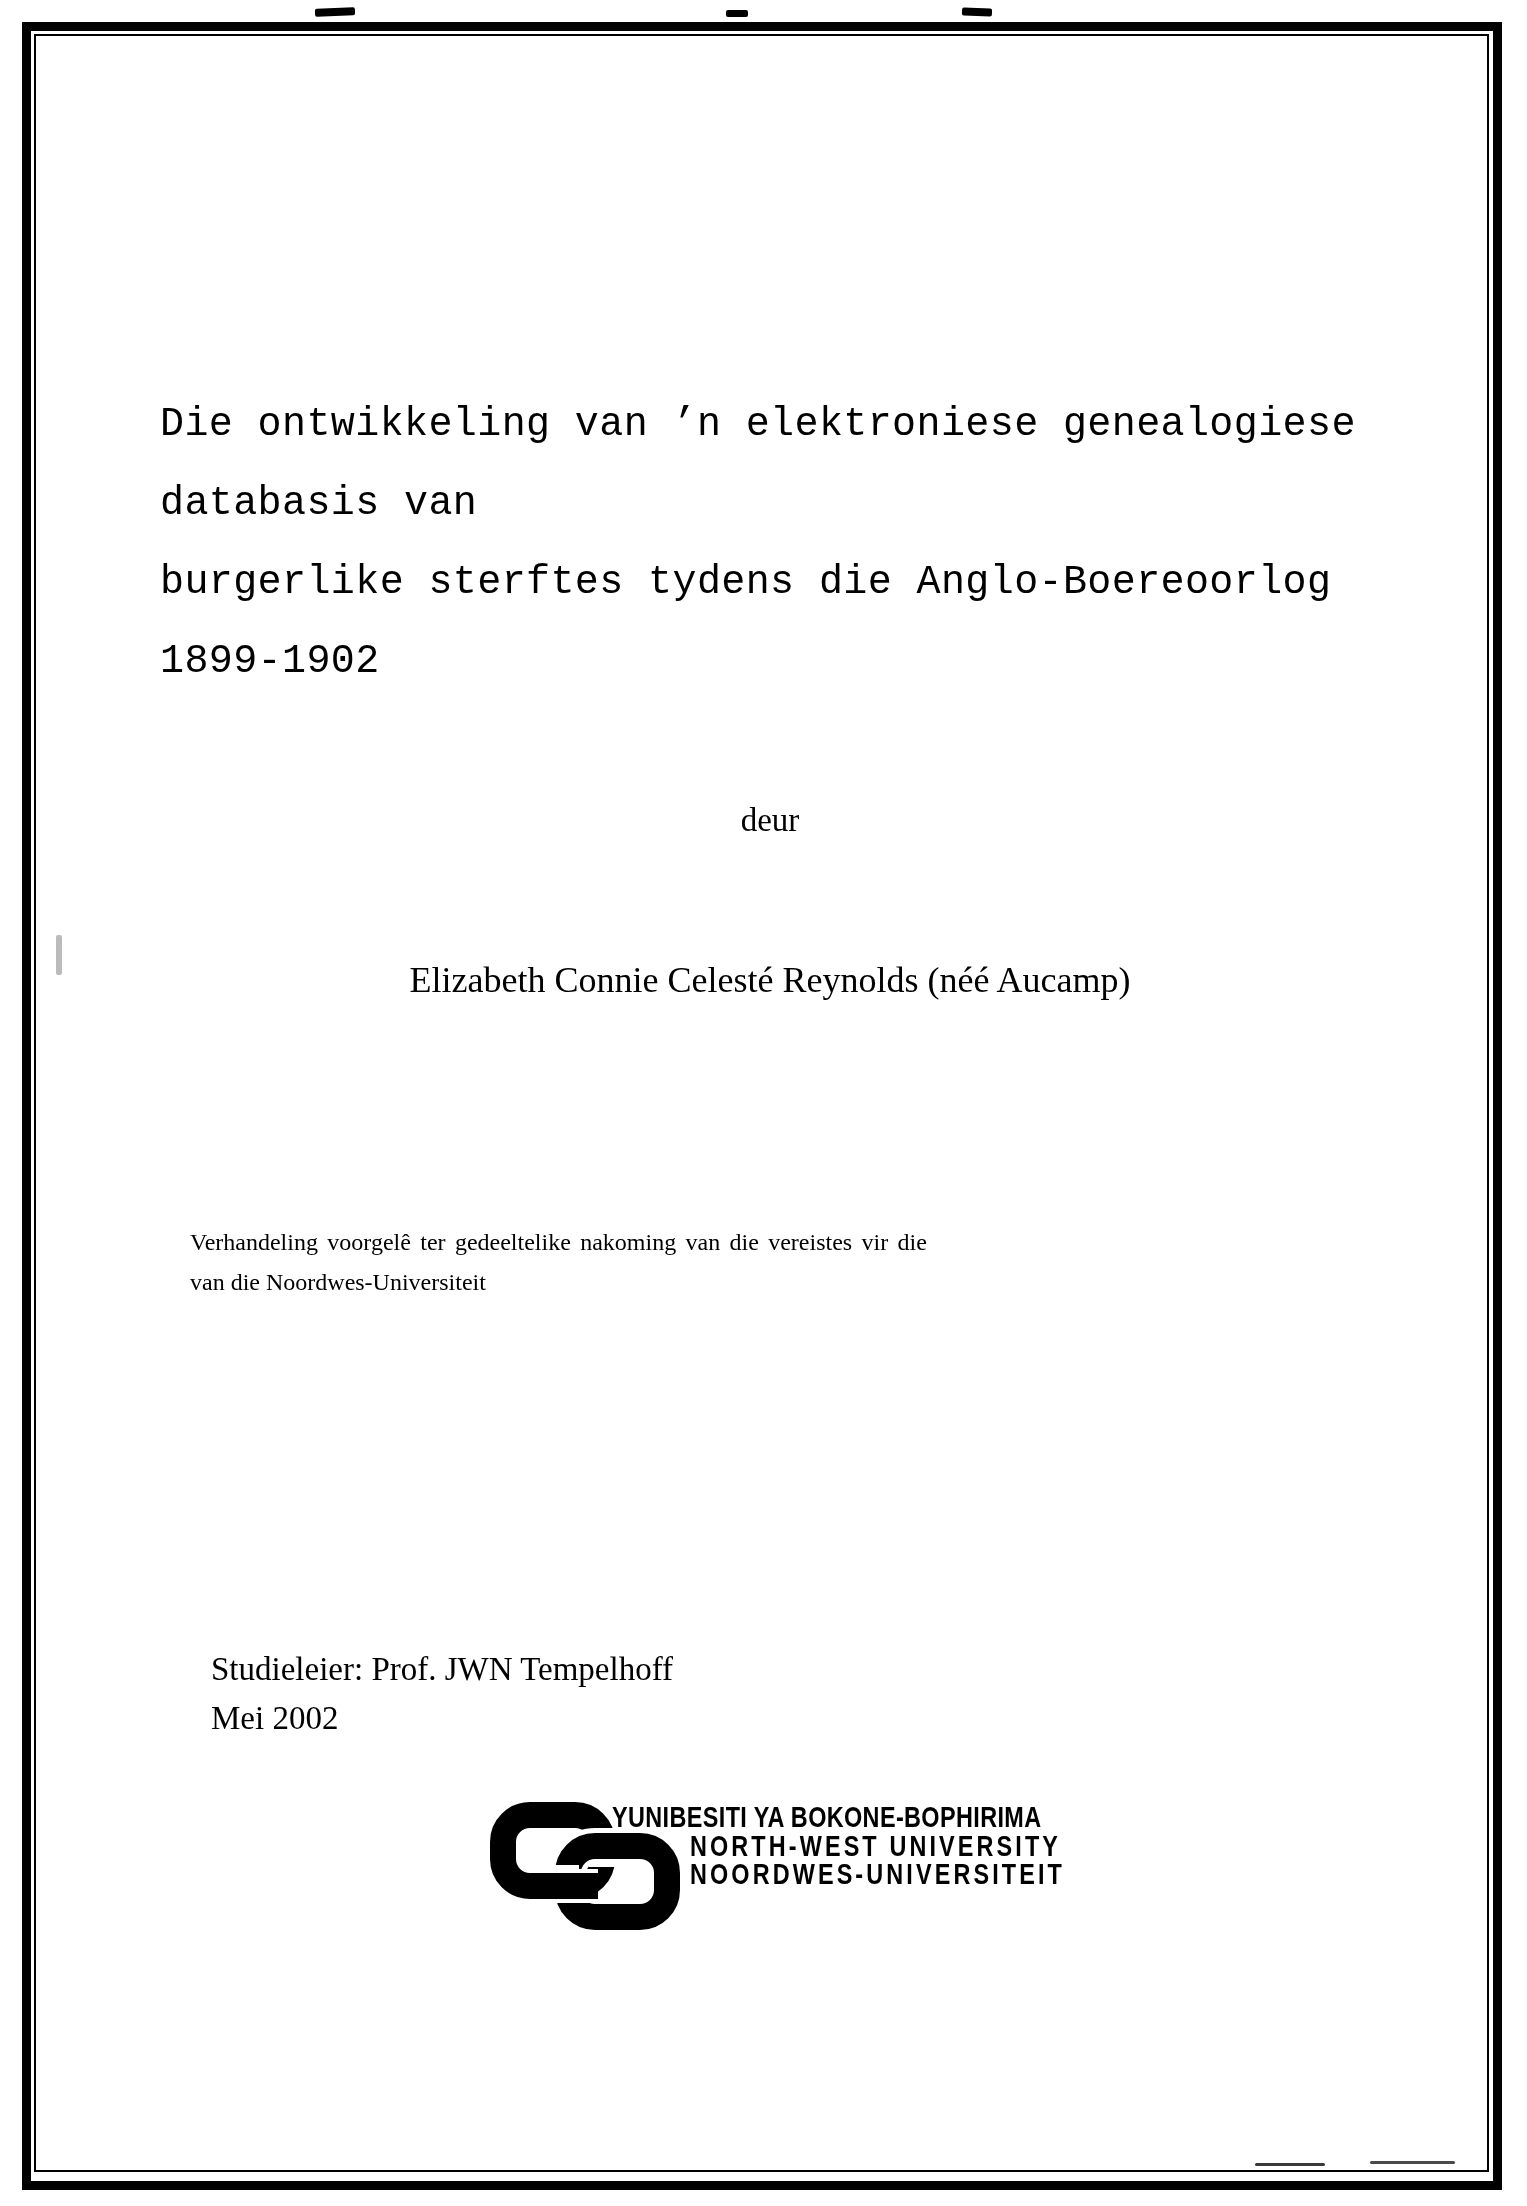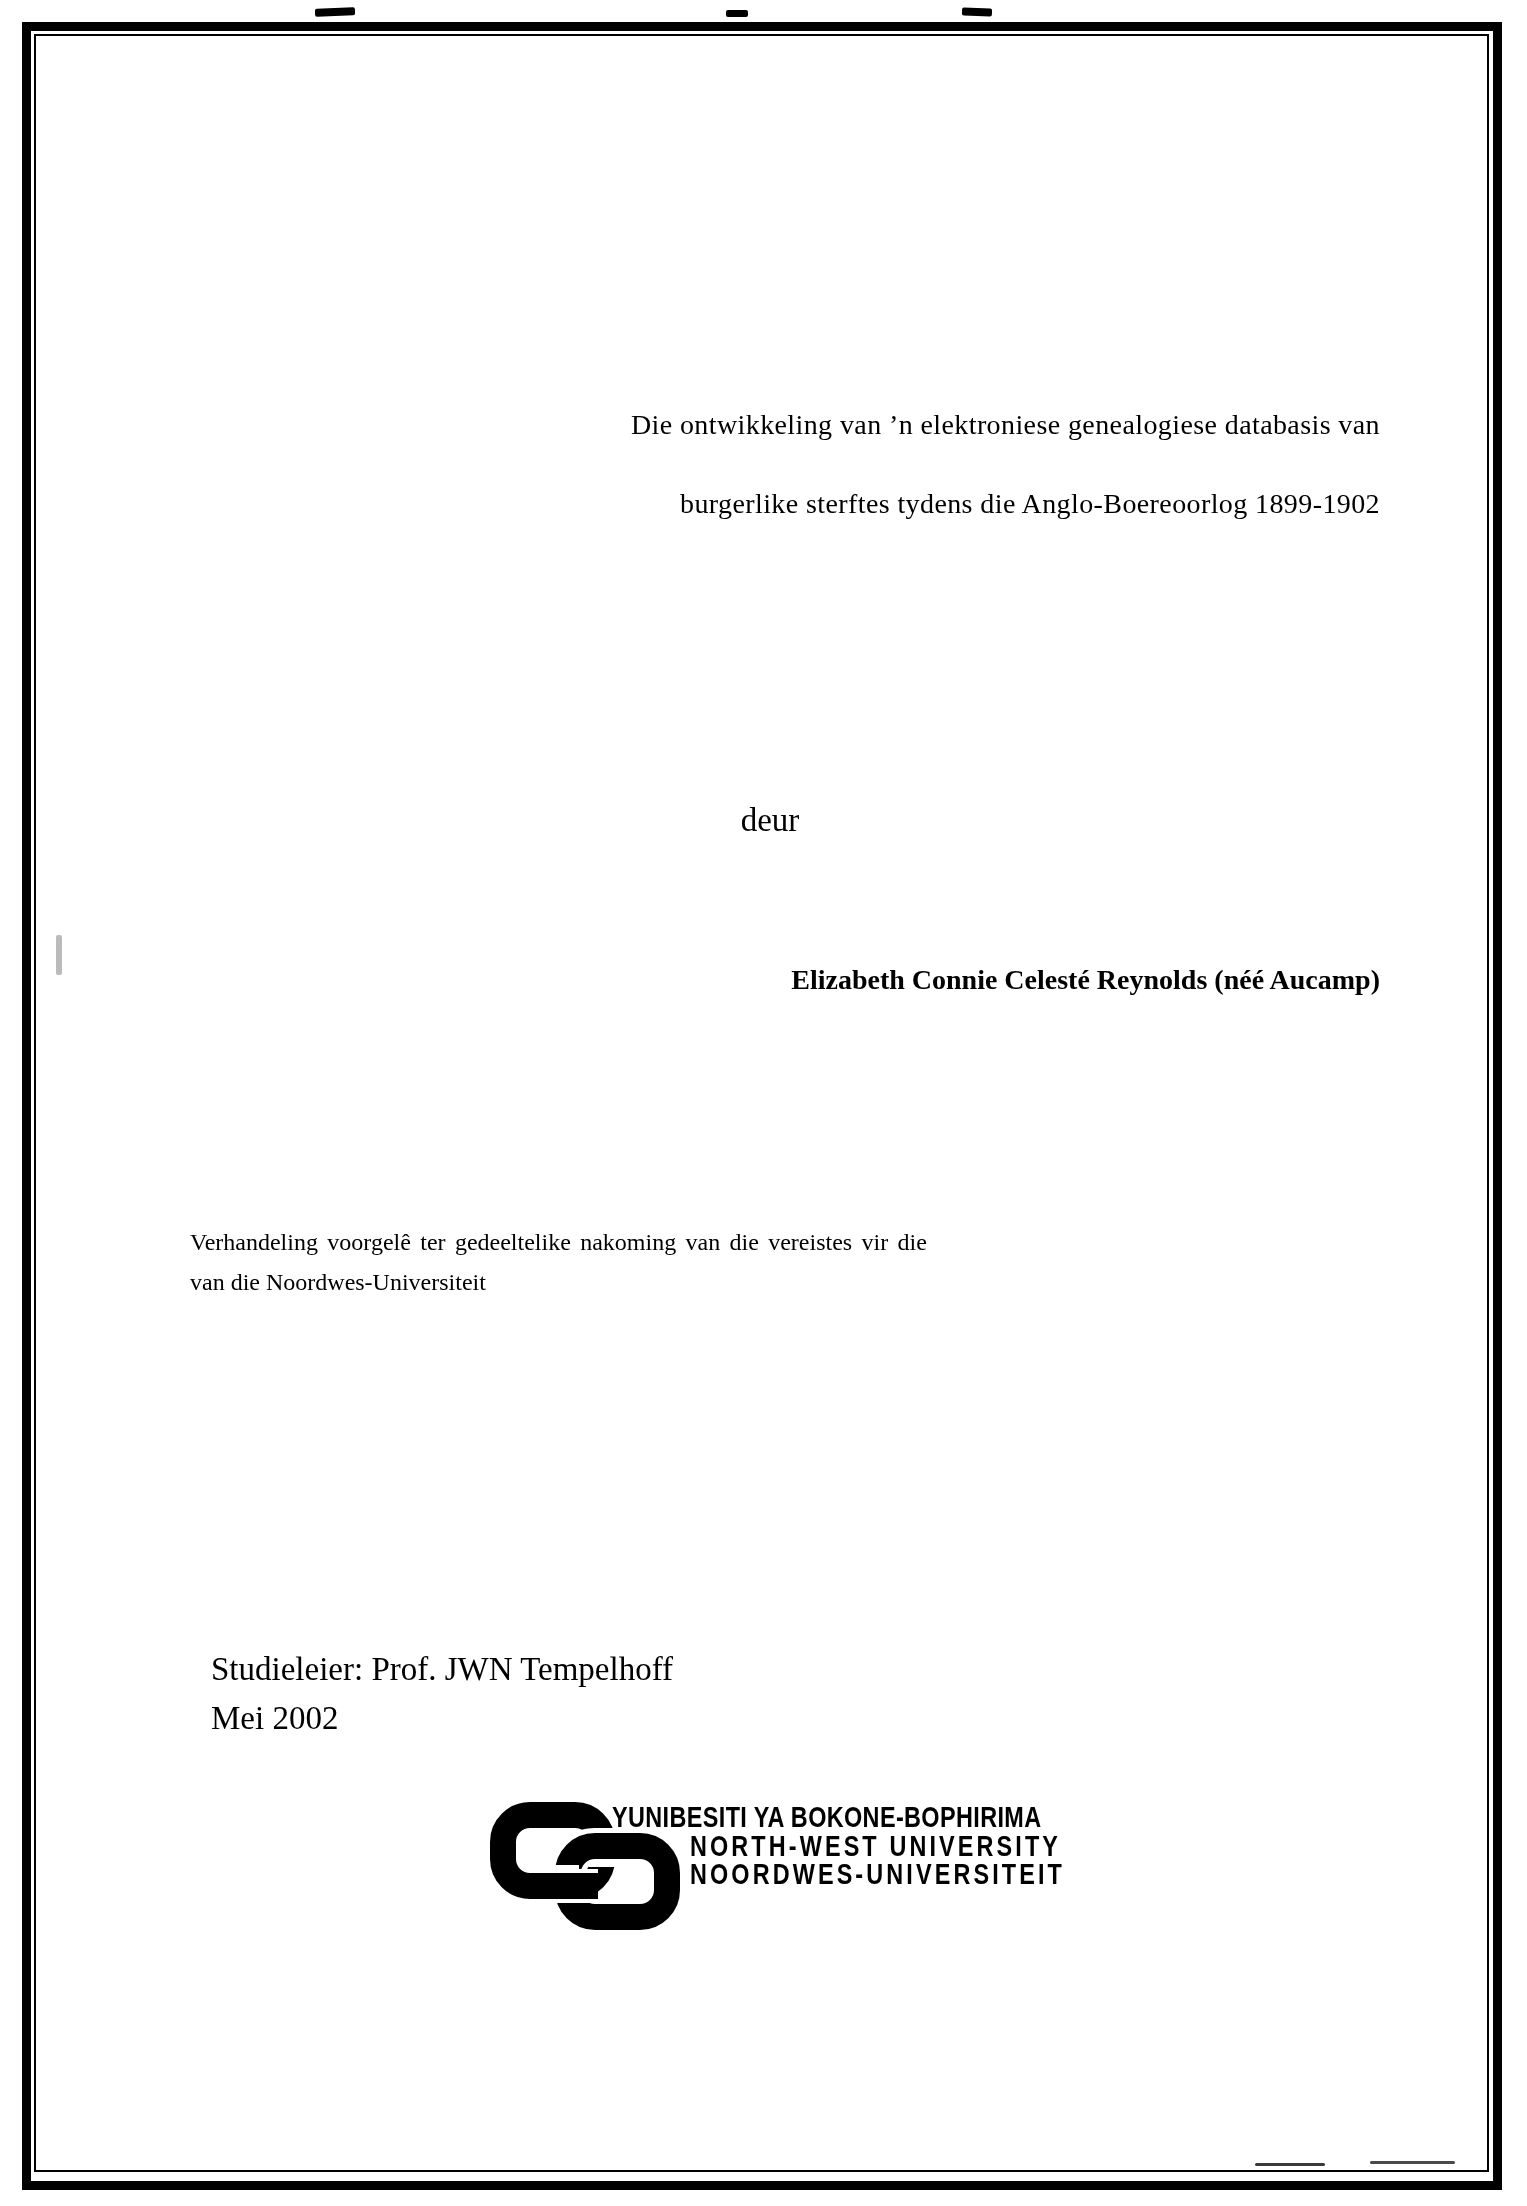--- a/index.html
+++ b/index.html
@@ -33,39 +33,39 @@
   .a1 { left: 315px; top: 8px;  width: 40px; height: 8px; transform: rotate(-2deg); }
   .a2 { left: 726px; top: 10px; width: 22px; height: 7px; }
   .a3 { left: 962px; top: 8px;  width: 30px; height: 8px; transform: rotate(2deg); }
   .a4 { left: 1255px; top: 2163px; width: 70px; height: 3px; background: #3a3a3a; }
   .a5 { left: 1370px; top: 2161px; width: 85px; height: 3px; background: #4a4a4a; }
   .a6 { left: 56px;  top: 935px; width: 6px; height: 40px; background: #777; opacity: .5; }
   
   .title-block {
     position: absolute;
     left: 160px; top: 385px; width: 1220px;
-    text-align: right;
-    font-size: 28px;
+    text-align: left;
+    font-size: 40px;
     line-height: 79px;
     letter-spacing: 0.4px;
+    font-family: Liberation Mono, monospace;
   }
   .byline {
     position: absolute;
     left: 160px; top: 800px; width: 1220px;
     text-align: center;
     font-size: 33px;
     line-height: 40px;
   }
   .author-line {
     position: absolute;
     left: 160px; top: 955px; width: 1220px;
-    text-align: right;
-    font-size: 28px;
+    text-align: center;
+    font-size: 36px;
     line-height: 50px;
-    font-weight: bold;
   }
   .statement {
     position: absolute;
     left: 190px; top: 1222px; width: 1160px;
     font-size: 24px;
     line-height: 40px;
   }
   .statement .justified { word-spacing: 0.14em; }
   .statement .italic { font-style: italic; }
   .supervisor-block {

